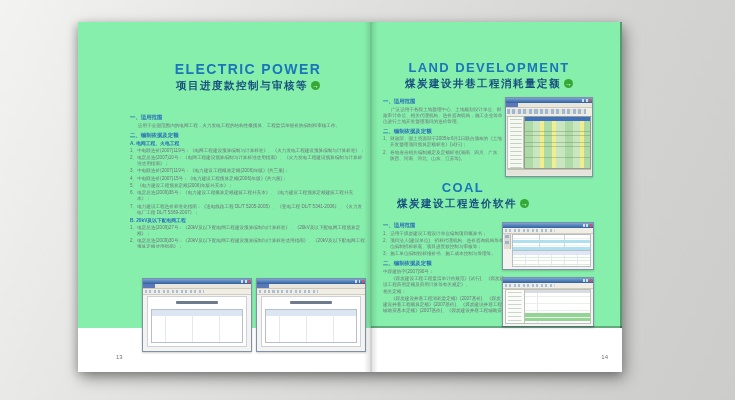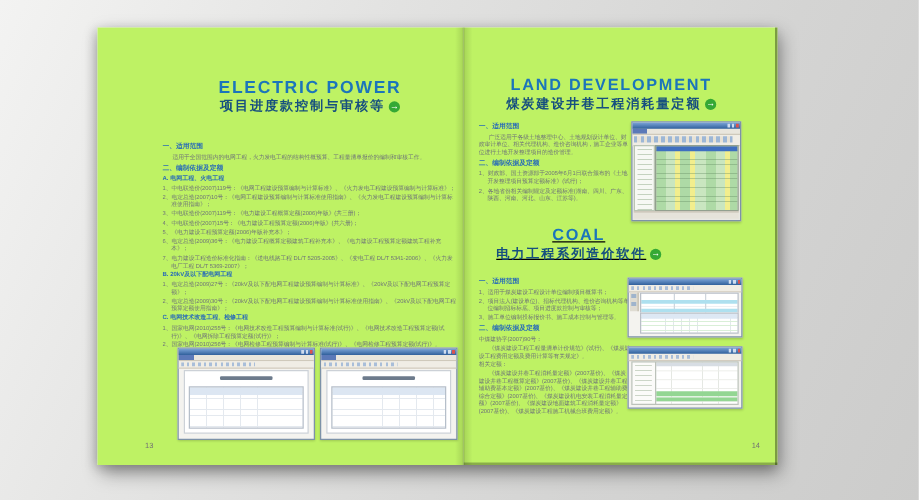--- a/index.html
+++ b/index.html
@@ -5,21 +5,21 @@
   html,body{margin:0;padding:0;}
   body{
     width:735px;height:400px;overflow:hidden;position:relative;
     background:linear-gradient(115deg,#f3f3f2 0%,#e2e2e1 35%,#d4d4d3 70%,#cccccb 100%);
     font-family:"Liberation Sans","DejaVu Sans",sans-serif;
   }
   .spread{
     position:absolute;left:78px;top:22px;width:544px;height:350px;background:#fff;
     box-shadow:3px 6px 14px rgba(0,0,0,.38),-2px 2px 8px rgba(0,0,0,.18);
   }
-  .page{position:absolute;top:0;height:350px;background:#bef264;}
+  .page{position:absolute;top:0;height:306px;background:#86efac;}
   .page.pl{left:0;width:293px;}
   .page.pr{left:293px;width:251px;}
   .gutter{
     position:absolute;left:286px;top:0;width:14px;height:350px;pointer-events:none;
     background:linear-gradient(90deg,rgba(0,0,0,0) 0%,rgba(0,0,0,.10) 40%,rgba(0,0,0,.22) 50%,rgba(0,0,0,.10) 60%,rgba(0,0,0,0) 100%);
   }
   .edge-r{position:absolute;right:0;top:0;width:2px;height:100%;background:rgba(0,0,0,.35);}
   .edge-b{position:absolute;left:0;bottom:0;width:100%;height:2px;background:rgba(0,0,0,.28);}
 
   
@@ -184,23 +184,23 @@
       <div class="sec">一、适用范围</div>
       <p class="para">广泛适用于各级土地整理中心、土地规划设计单位、财政审计单位、相关代理机构、造价咨询机构，施工企业等单位进行土地开发整理项目的造价管理。</p>
       <div class="sec">二、编制依据及定额</div>
       <div>
 
       <div class="li">1、财政部、国土资源部于2005年6月1日联合颁布的《土地开发整理项目预算定额标准》(试行)；</div>
           <div class="li">2、各地省份相关编制规定及定额标准(湖南、四川、广东、陕西、河南、河北、山东、江苏等)。</div>
         </div>
     </div>
 
-    <div class="hdr" style="left:12px;top:158px;width:160px;text-decoration:underline;">
+    <div class="hdr" style="left:12px;top:158px;width:160px;">
       <div class="h-en small">COAL</div>
-      <div class="h-zh"><span>电力工程系列造价软件</span><span class="arrow">→</span></div>
+      <div class="h-zh"><span>煤炭建设工程造价软件</span><span class="arrow">→</span></div>
     </div>
 
     <div class="tc" style="left:12px;width:122px;top:200px;bottom:14px;">
       <div class="sec">一、适用范围</div>
       <div>
 
       <div class="li">1、适用于煤炭建设工程设计单位编制项目概算书；</div>
           <div class="li">2、项目法人(建设单位)、招标代理机构、造价咨询机构等单位编制招标标底、项目进度款控制与审核等；</div>
           <div class="li">3、施工单位编制投标报价书、施工成本控制与管理等。</div>
         </div>

